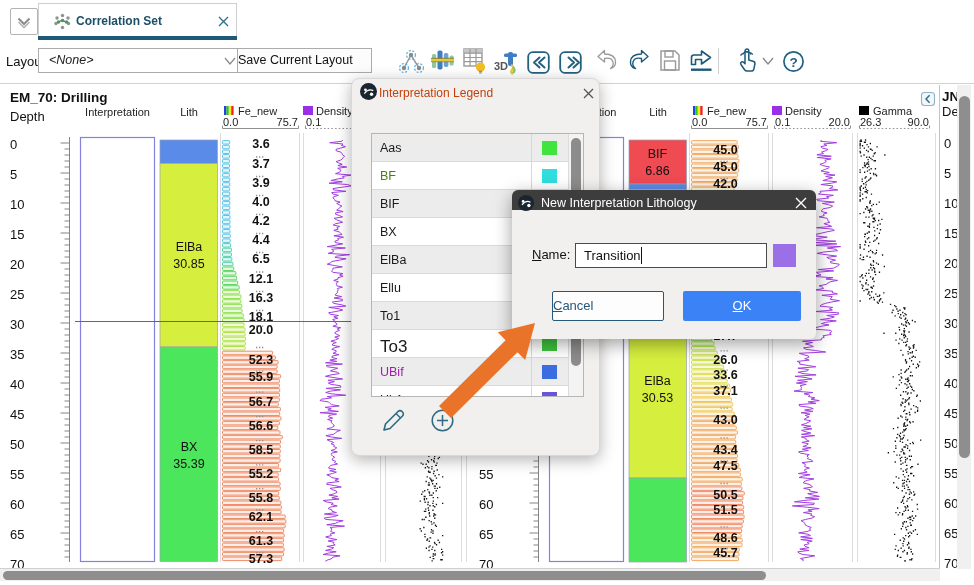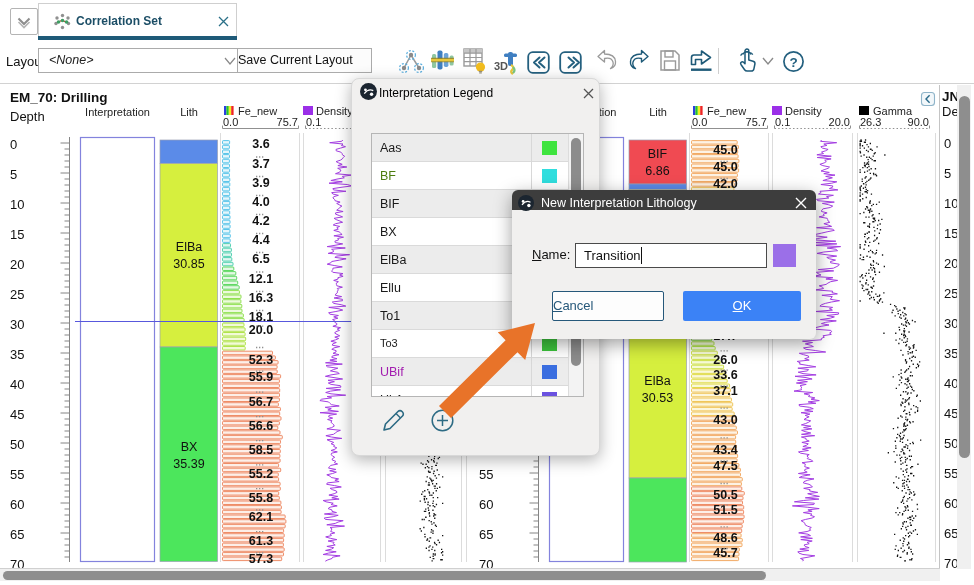--- a/index.html
+++ b/index.html
@@ -495,21 +495,21 @@
 <div class="abs" style="left:957px;top:85px;width:14px;height:484px;background:#f0f0f0"></div>
 <div class="abs" style="left:958.5px;top:96px;width:11px;height:362px;background:#8e8e8e;border-radius:5.5px"></div>
 
 <div class="abs" style="left:351px;top:78px;width:249px;height:378px;background:#f1f0ef;border:1px solid #d8d8d8;border-radius:8px;box-shadow:0 4px 16px rgba(0,0,0,0.3)">
 <svg style="position:absolute;left:8px;top:4px" width="17" height="17">
       <circle cx="8.5" cy="8.5" r="8.5" fill="#1b2530"></circle>
       <path d="M4.25 10.54 Q8.5 5.1 13.26 7.65" stroke="#fff" stroke-width="1.2" fill="none"></path>
       <circle cx="5.44" cy="6.800000000000001" r="1.4" fill="#fff"></circle>
       <circle cx="11.56 " cy="11.22" r="1.7" fill="#fff"></circle>
     </svg>
-<div style="position:absolute;left:27px;top:7px;font-size:12px;color:#000000">Interpretation Legend</div>
+<div style="position:absolute;left:27px;top:7px;font-size:12px;color:#c2410c">Interpretation Legend</div>
 <svg style="position:absolute;left:231px;top:9px" width="11" height="11">
       <path d="M1 1 L10 10 M10 1 L1 10" stroke="#555" stroke-width="1.3"></path>
     </svg>
 <div style="position:absolute;left:19px;top:54px;width:213px;height:264px;background:#fff;border:1px solid #b5b5b5;overflow:hidden">
 <div style="position:absolute;left:0;top:0px;width:196px;height:28px;background:#ececec;border-bottom:1px solid #dadada"></div>
       <div style="position:absolute;left:8px;top:7px;font-size:12.5px;color:#1a1a1a">Aas</div>
       <div style="position:absolute;left:170px;top:7px;width:15px;height:14px;background:#3fe43f"></div>
       <div style="position:absolute;left:0;top:28px;width:196px;height:28px;background:#fff;border-bottom:1px solid #dadada"></div>
       <div style="position:absolute;left:8px;top:35px;font-size:12.5px;color:#4d7c0f">BF</div>
       <div style="position:absolute;left:170px;top:35px;width:15px;height:14px;background:#30dede"></div>
@@ -522,21 +522,21 @@
       <div style="position:absolute;left:0;top:112px;width:196px;height:28px;background:#ececec;border-bottom:1px solid #dadada"></div>
       <div style="position:absolute;left:8px;top:119px;font-size:12.5px;color:#1a1a1a">ElBa</div>
       <div style="position:absolute;left:170px;top:119px;width:15px;height:14px;background:#d6ef3e"></div>
       <div style="position:absolute;left:0;top:140px;width:196px;height:28px;background:#fff;border-bottom:1px solid #dadada"></div>
       <div style="position:absolute;left:8px;top:147px;font-size:12.5px;color:#1a1a1a">Ellu</div>
       <div style="position:absolute;left:170px;top:147px;width:15px;height:14px;background:#e0a0e0"></div>
       <div style="position:absolute;left:0;top:168px;width:196px;height:28px;background:#ececec;border-bottom:1px solid #dadada"></div>
       <div style="position:absolute;left:8px;top:175px;font-size:12.5px;color:#1a1a1a">To1</div>
       <div style="position:absolute;left:170px;top:175px;width:15px;height:14px;background:#e0d040"></div>
       <div style="position:absolute;left:0;top:196px;width:196px;height:28px;background:#fff;border-bottom:1px solid #dadada"></div>
-      <div style="position:absolute;left:8px;top:203px;font-size:11px;color:#1a1a1a">To3</div>
+      <div style="position:absolute;left:8px;top:203px;font-size:17px;color:#1a1a1a">To3</div>
       <div style="position:absolute;left:170px;top:203px;width:15px;height:14px;background:#3cc43c"></div>
       <div style="position:absolute;left:0;top:224px;width:196px;height:28px;background:#ececec;border-bottom:1px solid #dadada"></div>
       <div style="position:absolute;left:8px;top:231px;font-size:12.5px;color:#a21caf">UBif</div>
       <div style="position:absolute;left:170px;top:231px;width:15px;height:14px;background:#3a6ee0"></div>
       <div style="position:absolute;left:0;top:252px;width:196px;height:12px;background:#fff"></div>
       <div style="position:absolute;left:8px;top:259px;font-size:12.5px;color:#1a1a1a">Ub1</div>
       <div style="position:absolute;left:170px;top:258px;width:15px;height:6px;background:#6a52e0"></div>
 <div style="position:absolute;left:159px;top:0;width:1px;height:264px;background:#d8d8d8"></div>
 <div style="position:absolute;left:196px;top:0;width:16px;height:264px;background:#f3f3f3;border-left:1px solid #dcdcdc"></div>
 <div style="position:absolute;left:198.5px;top:4px;width:10px;height:228px;background:#8c8c8c;border-radius:5px"></div>

